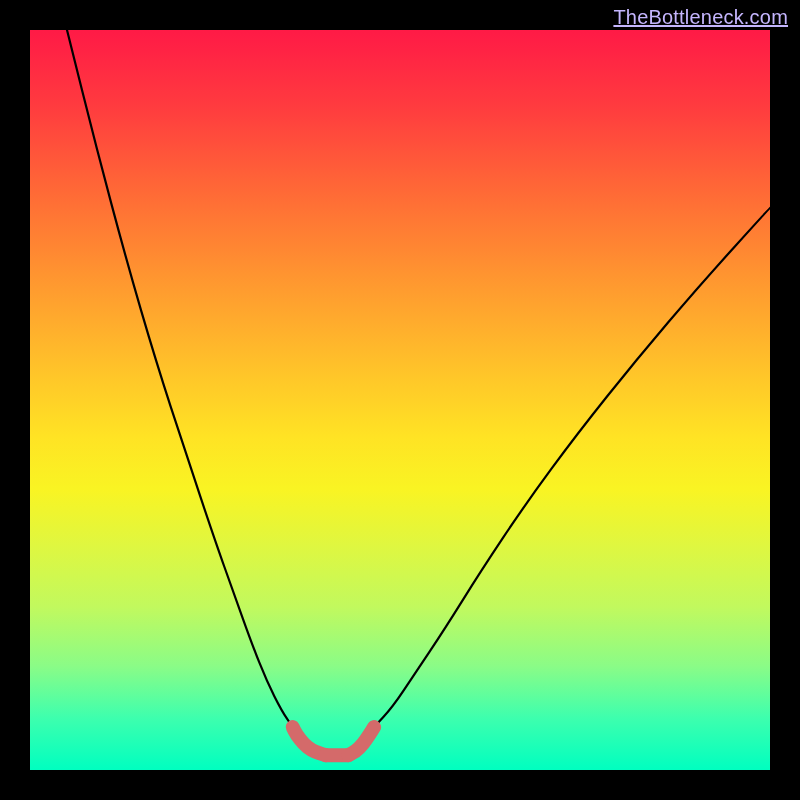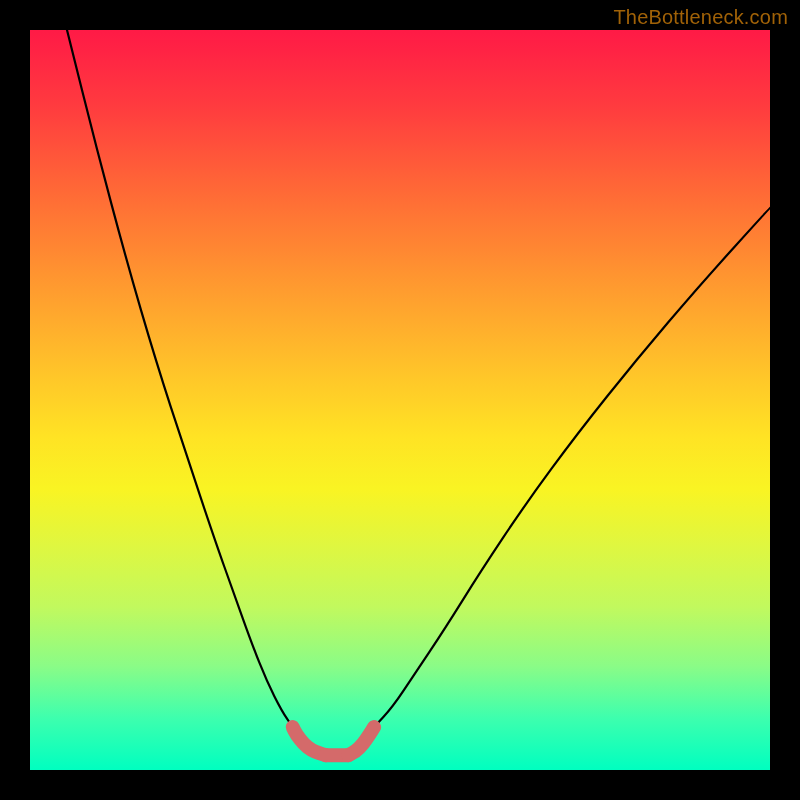--- a/index.html
+++ b/index.html
@@ -43,24 +43,25 @@
       #c1f95e 78%,
       #8afc87 86%,
       #3dffae 93%,
       #00ffc0 100%
     );
   }
   .watermark {
     position: absolute;
     top: 6px;
     right: 12px;
-    color: #a16207;
+    color: #c4b5fd;
     font-size: 20px;
     letter-spacing: 0.2px;
     user-select: none;
+    text-decoration: underline;
   }
   svg.curve-layer {
     position: absolute;
     inset: 0;
     width: 740px;
     height: 740px;
     overflow: visible;
   }
 </style>
 </head>

